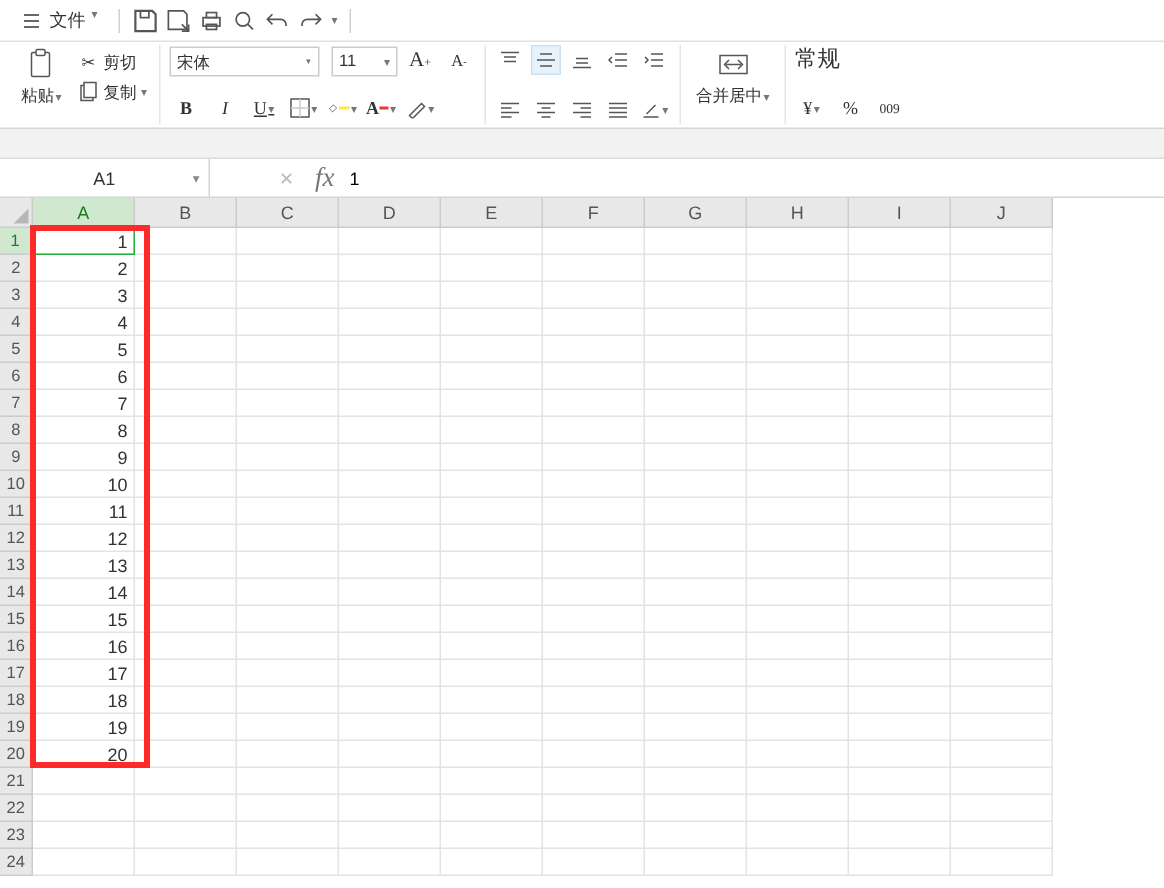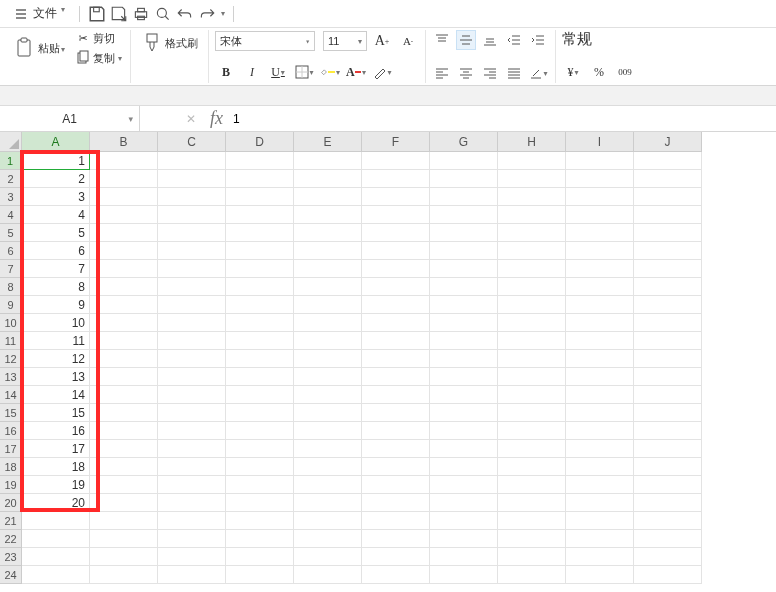--- a/index.html
+++ b/index.html
@@ -14,21 +14,21 @@
   .qicon { width: 18px; height: 18px; display: inline-flex; align-items: center; justify-content: center; color: #555; }
   .tabs { display: flex; align-items: center; gap: 18px; margin-left: 18px; }
   .tab { color: #555; cursor: pointer; padding: 2px 2px; }
   .tab.active { background: #22ac38; color: #fff; border-radius: 10px; padding: 2px 10px; }
   
   
   .ribbon { height: 58px; display: flex; border-bottom: 1px solid #d6d6d6; background: #fff; padding: 2px 4px; }
   .rgroup { display: flex; flex-direction: column; justify-content: space-between; padding: 0 6px; border-right: 1px solid #e5e5e5; min-width: 40px; }
   .rgroup:last-child { border-right: none; }
   .rrow { display: flex; align-items: center; gap: 4px; }
-  .rbigbtn { display: flex; flex-direction: row; align-items: center; font-size: 11px; gap: 2px; padding: 2px 4px; }
+  .rbigbtn { display: flex; flex-direction: column; align-items: center; font-size: 11px; gap: 2px; padding: 2px 4px; }
   .rsmbtn { display: flex; align-items: center; font-size: 11px; gap: 2px; padding: 0 2px; white-space: nowrap; }
   .ricon { width: 16px; height: 16px; display: inline-flex; align-items: center; justify-content: center; }
   .ricon-big { width: 22px; height: 22px; }
   .dd { font-size: 8px; color: #777; margin-left: 1px; }
   .font-name { border: 1px solid #ccc; height: 20px; width: 100px; padding: 0 4px; font-size: 11px; display: flex; align-items: center; justify-content: space-between; font-family: Liberation Mono, monospace; }
   .font-size { border: 1px solid #ccc; height: 20px; width: 44px; padding: 0 4px; font-size: 11px; display: flex; align-items: center; justify-content: space-between; margin-left: 4px;}
   .style-btn { width: 22px; height: 22px; display: inline-flex; align-items: center; justify-content: center; border: 1px solid transparent; font-family: "Times New Roman", serif; }
   .color-bar { width: 14px; height: 2px; display: block; }
   .alignbtn { width: 20px; height: 20px; display: inline-flex; align-items: center; justify-content: center; }
   .alignbtn.sel { border: 1px solid #c9e1f5; background: #e8f2fb; }
@@ -140,138 +140,138 @@
                 <rect x="5" y="1" width="8" height="10" stroke="#555" fill="#fff"></rect>
               </svg>
             </span>
             <span>复制</span>
             <span class="dd">▾</span>
           </div>
       </div>
     </div>
   </div>
 
+
+  <div class="rgroup" style="min-width:200px;">
+    <div class="rrow">
+      <div class="font-name">
+          <span>宋体</span>
+          <span class="dd">▾</span>
+        </div>
+      <div class="font-size">
+          <span>11</span>
+          <span class="dd">▾</span>
+        </div>
+      <span class="style-btn" style="font-size:14px;">A<sup style="font-size:8px;">+</sup></span>
+      <span class="style-btn" style="font-size:11px;">A<sup style="font-size:7px;">-</sup></span>
+    </div>
+    <div class="rrow">
+      <span class="style-btn" style="font-weight:bold;">B</span>
+      <span class="style-btn" style="font-style:italic;">I</span>
+      <span class="style-btn" style="text-decoration:underline;">
+          <span>U</span>
+          <span class="dd">▾</span>
+        </span>
+      <span class="style-btn">
+          <svg width="14" height="14" viewBox="0 0 14 14">
+            <rect x="1" y="1" width="12" height="12" stroke="#555" fill="none"></rect>
+            <path d="M1 7h12M7 1v12" stroke="#ccc"></path>
+          </svg>
+          <span class="dd">▾</span>
+        </span>
+      <span class="style-btn">
+          <svg width="14" height="14" viewBox="0 0 14 14">
+            <path d="M3 8l5-5 4 4-5 5z" stroke="#555" fill="none"></path>
+          </svg>
+          <span class="color-bar" style="background:#ffeb3b;"></span>
+          <span class="dd">▾</span>
+        </span>
+      <span class="style-btn">
+          <span style="font-weight:bold;">A</span>
+          <span class="color-bar" style="background:#e53935;"></span>
+          <span class="dd">▾</span>
+        </span>
+      <span class="style-btn">
+          <svg width="14" height="14" viewBox="0 0 14 14">
+            <path d="M2 12l8-8 2 2-8 8z" stroke="#555" fill="none"></path>
+          </svg>
+          <span class="dd">▾</span>
+        </span>
+    </div>
+  </div>
+
+  <div class="rgroup" style="min-width:130px;">
+    <div class="rrow">
+      <span class="alignbtn">
+          <svg width="14" height="14">
+            <path d="M1 2h12M3 5h8M3 8h8" stroke="#555"></path>
+          </svg>
+        </span>
+      <span class="alignbtn sel">
+          <svg width="14" height="14">
+            <path d="M3 3h8M1 7h12M3 11h8" stroke="#555"></path>
+          </svg>
+        </span>
+      <span class="alignbtn">
+          <svg width="14" height="14">
+            <path d="M3 6h8M3 9h8M1 12h12" stroke="#555"></path>
+          </svg>
+        </span>
+      <span class="alignbtn">
+          <svg width="14" height="14">
+            <path d="M5 3h8M5 7h8M5 11h8M3 5l-2 2 2 2" stroke="#555" fill="none"></path>
+          </svg>
+        </span>
+      <span class="alignbtn">
+          <svg width="14" height="14">
+            <path d="M5 3h8M5 7h8M5 11h8M1 5l2 2-2 2" stroke="#555" fill="none"></path>
+          </svg>
+        </span>
+    </div>
+    <div class="rrow">
+      <span class="alignbtn">
+          <svg width="14" height="14">
+            <path d="M1 3h12M1 6h7M1 9h12M1 12h7" stroke="#555"></path>
+          </svg>
+        </span>
+      <span class="alignbtn">
+          <svg width="14" height="14">
+            <path d="M1 3h12M4 6h6M1 9h12M4 12h6" stroke="#555"></path>
+          </svg>
+        </span>
+      <span class="alignbtn">
+          <svg width="14" height="14">
+            <path d="M1 3h12M6 6h7M1 9h12M6 12h7" stroke="#555"></path>
+          </svg>
+        </span>
+      <span class="alignbtn">
+          <svg width="14" height="14">
+            <path d="M1 3h12M1 6h12M1 9h12M1 12h12" stroke="#555"></path>
+          </svg>
+        </span>
+      <span class="alignbtn">
+          <svg width="14" height="14">
+            <path d="M2 12h10M4 10l6-6" stroke="#555"></path>
+          </svg>
+          <span class="dd">▾</span>
+        </span>
+    </div>
+  </div>
+
   <div class="rgroup">
     <div class="rbigbtn">
       <span class="ricon ricon-big">
           <svg viewBox="0 0 22 22">
-            <rect x="6" y="2" width="10" height="8" stroke="#555" fill="none"></rect>
-            <path d="M9 10v5l2 4 2-4v-5" stroke="#555" fill="none"></path>
-          </svg>
-        </span>
-      <span>格式刷</span>
-    </div>
-  </div>
-
-  <div class="rgroup" style="min-width:200px;">
-    <div class="rrow">
-      <div class="font-name">
-          <span>宋体</span>
-          <span class="dd">▾</span>
-        </div>
-      <div class="font-size">
-          <span>11</span>
-          <span class="dd">▾</span>
-        </div>
-      <span class="style-btn" style="font-size:14px;">A<sup style="font-size:8px;">+</sup></span>
-      <span class="style-btn" style="font-size:11px;">A<sup style="font-size:7px;">-</sup></span>
-    </div>
-    <div class="rrow">
-      <span class="style-btn" style="font-weight:bold;">B</span>
-      <span class="style-btn" style="font-style:italic;">I</span>
-      <span class="style-btn" style="text-decoration:underline;">
-          <span>U</span>
-          <span class="dd">▾</span>
-        </span>
-      <span class="style-btn">
-          <svg width="14" height="14" viewBox="0 0 14 14">
-            <rect x="1" y="1" width="12" height="12" stroke="#555" fill="none"></rect>
-            <path d="M1 7h12M7 1v12" stroke="#ccc"></path>
-          </svg>
-          <span class="dd">▾</span>
-        </span>
-      <span class="style-btn">
-          <svg width="14" height="14" viewBox="0 0 14 14">
-            <path d="M3 8l5-5 4 4-5 5z" stroke="#555" fill="none"></path>
-          </svg>
-          <span class="color-bar" style="background:#ffeb3b;"></span>
-          <span class="dd">▾</span>
-        </span>
-      <span class="style-btn">
-          <span style="font-weight:bold;">A</span>
-          <span class="color-bar" style="background:#e53935;"></span>
-          <span class="dd">▾</span>
-        </span>
-      <span class="style-btn">
-          <svg width="14" height="14" viewBox="0 0 14 14">
-            <path d="M2 12l8-8 2 2-8 8z" stroke="#555" fill="none"></path>
-          </svg>
-          <span class="dd">▾</span>
-        </span>
-    </div>
-  </div>
-
-  <div class="rgroup" style="min-width:130px;">
-    <div class="rrow">
-      <span class="alignbtn">
-          <svg width="14" height="14">
-            <path d="M1 2h12M3 5h8M3 8h8" stroke="#555"></path>
-          </svg>
-        </span>
-      <span class="alignbtn sel">
-          <svg width="14" height="14">
-            <path d="M3 3h8M1 7h12M3 11h8" stroke="#555"></path>
-          </svg>
-        </span>
-      <span class="alignbtn">
-          <svg width="14" height="14">
-            <path d="M3 6h8M3 9h8M1 12h12" stroke="#555"></path>
-          </svg>
-        </span>
-      <span class="alignbtn">
-          <svg width="14" height="14">
-            <path d="M5 3h8M5 7h8M5 11h8M3 5l-2 2 2 2" stroke="#555" fill="none"></path>
-          </svg>
-        </span>
-      <span class="alignbtn">
-          <svg width="14" height="14">
-            <path d="M5 3h8M5 7h8M5 11h8M1 5l2 2-2 2" stroke="#555" fill="none"></path>
-          </svg>
-        </span>
-    </div>
-    <div class="rrow">
-      <span class="alignbtn">
-          <svg width="14" height="14">
-            <path d="M1 3h12M1 6h7M1 9h12M1 12h7" stroke="#555"></path>
-          </svg>
-        </span>
-      <span class="alignbtn">
-          <svg width="14" height="14">
-            <path d="M1 3h12M4 6h6M1 9h12M4 12h6" stroke="#555"></path>
-          </svg>
-        </span>
-      <span class="alignbtn">
-          <svg width="14" height="14">
-            <path d="M1 3h12M6 6h7M1 9h12M6 12h7" stroke="#555"></path>
-          </svg>
-        </span>
-      <span class="alignbtn">
-          <svg width="14" height="14">
-            <path d="M1 3h12M1 6h12M1 9h12M1 12h12" stroke="#555"></path>
-          </svg>
-        </span>
-      <span class="alignbtn">
-          <svg width="14" height="14">
-            <path d="M2 12h10M4 10l6-6" stroke="#555"></path>
-          </svg>
-          <span class="dd">▾</span>
-        </span>
-    </div>
-  </div>
-
+            <rect x="2" y="5" width="18" height="12" stroke="#555" fill="none"></rect>
+            <path d="M6 11h10M8 8l-3 3 3 3M14 8l3 3-3 3" stroke="#555" fill="none"></path>
+          </svg>
+        </span>
+      <span><span>合并居中</span><span class="dd">▾</span></span>
+    </div>
+  </div>
 
   <div class="rgroup" style="min-width:70px;">
     <div class="rrow">
         <span style="font-size:15px;font-family:Liberation Mono, monospace;">常规</span>
       </div>
     <div class="rrow">
       <span class="style-btn">
           <span>¥</span>
           <span class="dd">▾</span>
         </span>

